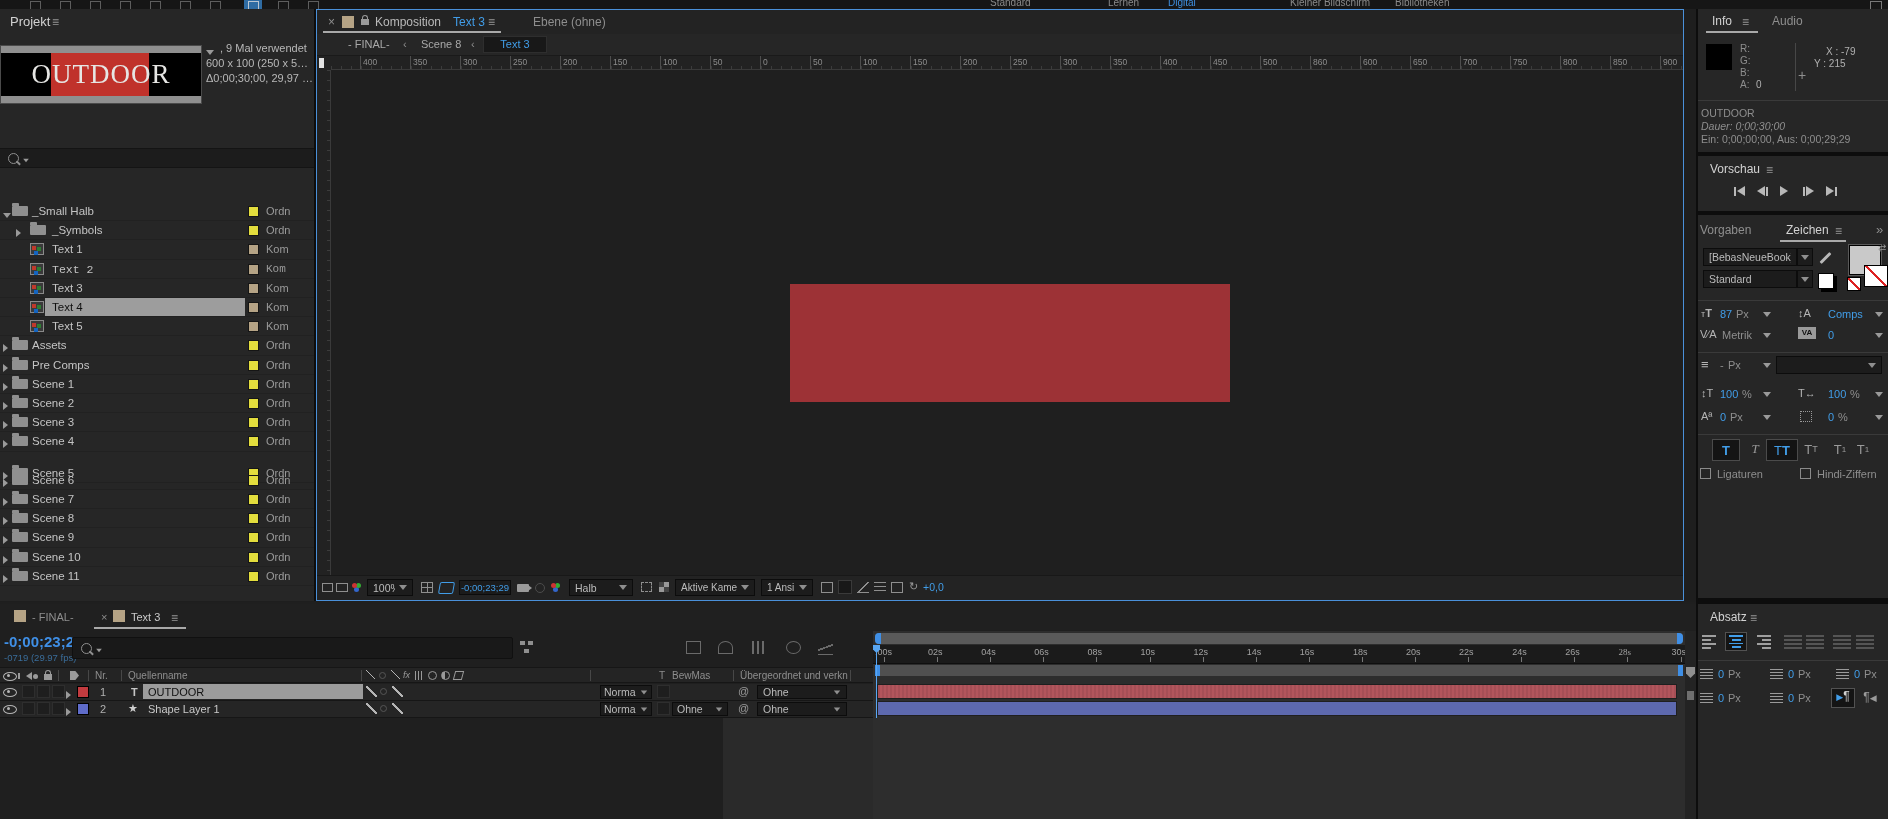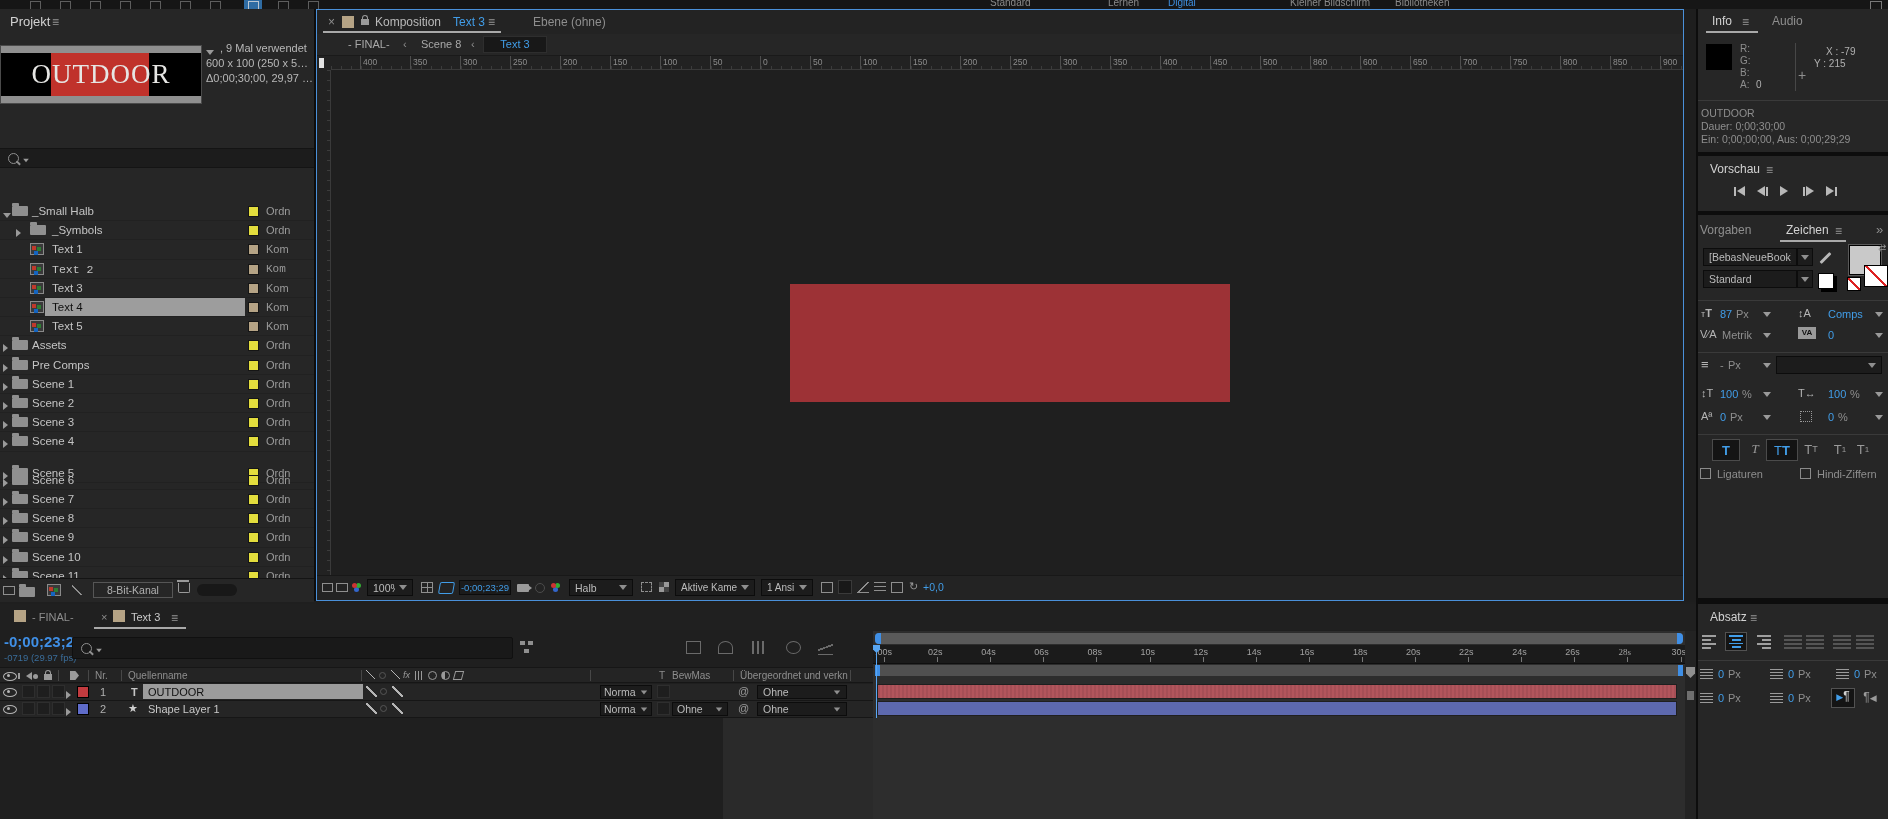--- a/index.html
+++ b/index.html
@@ -265,31 +265,20 @@
         </div>
         <div class="prow" style="top: 364.8px;">
           <div class="parrow" style="left: 3px;"><span class="tri-r"></span></div>
           <div class="ifolder" style="left: 12px;"></div>
           <div class="pname" style="left: 32px;">Scene 11</div>
           <div class="pswatch" style="background: rgb(227, 221, 61);"></div>
           <div class="ptype">Ordn</div>
         </div>
       </div>
 
-    <div class="abs" style="left:0;top:569px;width:314px;height:23px;background:#262626;border-top:1px solid #141414;">
-      <div class="sqicon" style="left:3px;top:7px;width:12px;height:9px;"></div>
-      <div class="ifolder" style="left:19px;top:8px;"></div>
-      <div class="icomp" style="left:47px;top:5px;"></div>
-      <div class="abs" style="left:72px;top:6px;width:10px;height:10px;background:linear-gradient(45deg,transparent 45%,#8f8f8f 45% 55%,transparent 55%);"></div>
-      <div class="abs" style="left:93px;top:3px;width:80px;height:16px;border:1px solid #565656;box-sizing:border-box;text-align:center;line-height:14px;color:#b0b0b0;font-size:10.5px;">
-        <span>8-Bit-Kanal</span>
-      </div>
-      <div class="itrash" style="left:178px;"></div>
-      <div class="abs" style="left:197px;top:5px;width:40px;height:12px;background:#181818;border-radius:6px;"></div>
-    </div>
   </div>
   <div class="gutter" style="left:314px;top:9px;width:2px;height:592px;"></div>
 
   <div class="abs" style="left:316px;top:9px;width:1368px;height:592px;border:1px solid #4a90d9;box-sizing:border-box;background:#1d1d1d;">
 
     <div class="abs" style="left:0;top:0;width:1366px;height:24px;background:#232323;">
       <span class="abs fs12 t-dim" style="left:11px;top:5px;">×</span>
       <span class="abs" style="left:25px;top:6px;width:12px;height:12px;background:#b5a385;"></span>
       <span class="ilock" style="left:44px;top:9px;"></span>
       <span class="abs fs12" style="left:58px;top:5px;color:#b9b9b9;">Komposition</span>
@@ -424,21 +413,21 @@
     <span class="abs fs10 t-dim" style="left:42px;top:46px;">G:</span>
     <span class="abs fs10 t-dim" style="left:42px;top:58px;">B:</span>
     <span class="abs fs10 t-dim" style="left:42px;top:70px;">A:</span>
     <span class="abs fs10 t-mid" style="left:58px;top:70px;">0</span>
     <div class="vsep" style="left:97px;top:34px;height:48px;"></div>
     <span class="abs fs10 t-mid" style="left:128px;top:37px;">X : -79</span>
     <span class="abs fs10 t-mid" style="left:116px;top:49px;">Y : 215</span>
     <span class="abs t-dim" style="left:100px;top:58px;font-size:14px;">+</span>
     <div class="hsep" style="left:0;top:91px;width:190px;"></div>
     <span class="abs fs105 t-dim" style="left:3px;top:98px;">OUTDOOR</span>
-    <span class="abs fs105 t-dim" style="left:3px;top:111px;">Dauer: 0;00;30;00</span>
+    <span class="abs fs105 t-dim" style="left:3px;top:111px;font-style:italic;">Dauer: 0;00;30;00</span>
     <span class="abs fs105 t-dim" style="left:3px;top:124px;">Ein: 0;00;00;00, Aus: 0;00;29;29</span>
   </div>
   <div class="gutter" style="left:1698px;top:152px;width:190px;height:4px;"></div>
 
   <div class="abs" style="left:1698px;top:156px;width:190px;height:55px;">
     <span class="abs fs12 t-bri" style="left:12px;top:6px;">Vorschau</span>
     <span class="abs hamb" style="left:68px;top:7px;">≡</span>
     <div class="abs" style="left:36px;top:30px;width:130px;height:12px;">
         <div class="tbtn" style="left: 0px;">
           <span class="tb-bar"></span>

